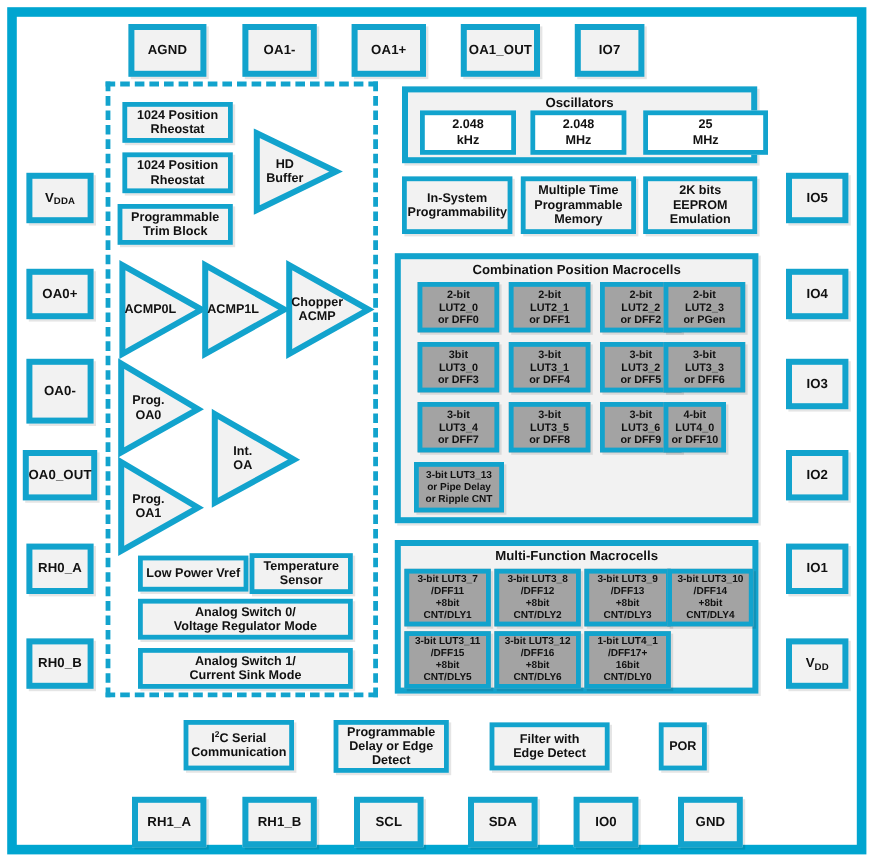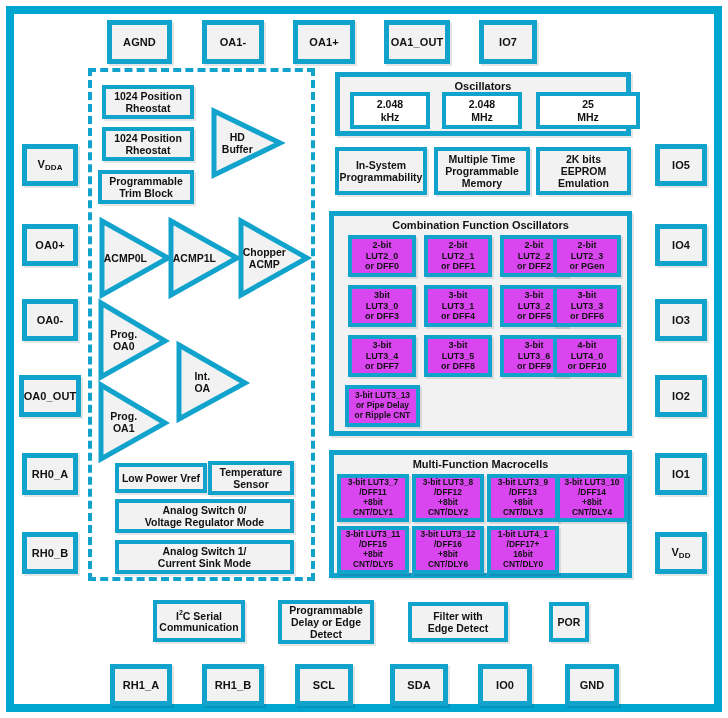--- a/index.html
+++ b/index.html
@@ -34,21 +34,21 @@
                display:flex;align-items:center;justify-content:center;text-align:center;
                font-size:10.5px;font-weight:bold;line-height:1.15;color:#111;
                pointer-events:none;}
 
   
   .group{position:absolute;background:#f2f2f2;border:5px solid #12a3cd;box-sizing:border-box;
          box-shadow:2px 2px 0 rgba(0,0,0,.10);}
   .group-title{text-align:center;font-size:11px;font-weight:bold;color:#111;
                padding-top:3px;padding-bottom:2px;}
 
-  .cell{position:absolute;background:#d946ef;border:4px solid #12a3cd;box-sizing:border-box;
+  .cell{position:absolute;background:#a3a3a3;border:4px solid #12a3cd;box-sizing:border-box;
         display:flex;align-items:center;justify-content:center;text-align:center;
         font-size:9px;font-weight:bold;line-height:1.18;color:#111;
         box-shadow:2px 2px 0 rgba(0,0,0,.10);}
   .cell.tight{font-size:8.4px;}
 
   .osc-cell{position:absolute;background:#ffffff;border:4px solid #12a3cd;box-sizing:border-box;
             display:flex;align-items:center;justify-content:center;text-align:center;
             font-size:10.5px;font-weight:bold;line-height:1.18;color:#111;}
 
   .ml{white-space:pre-line;}
@@ -63,21 +63,21 @@
   <div class="pad" style="left:107px;top:20px;width:65px;height:44px;">AGND</div>
   <div class="pad" style="left:202px;top:20px;width:62px;height:44px;">OA1-</div>
   <div class="pad" style="left:293px;top:20px;width:62px;height:44px;">OA1+</div>
   <div class="pad" style="left:384px;top:20px;width:66px;height:44px;">OA1_OUT</div>
   <div class="pad" style="left:479px;top:20px;width:58px;height:44px;">IO7</div>
 
   <div class="pad" style="left:22px;top:144px;width:56px;height:42px;">
     <span><span>V</span><sub>DDA</sub></span>
   </div>
   <div class="pad" style="left:22px;top:224px;width:56px;height:42px;">OA0+</div>
-  <div class="pad" style="left:22px;top:299px;width:56px;height:42px;">OA0-</div>
+  <div class="pad" style="left:22px;top:299px;width:56px;height:54px;">OA0-</div>
   <div class="pad" style="left:19px;top:375px;width:62px;height:42px;">OA0_OUT</div>
   <div class="pad" style="left:22px;top:453px;width:56px;height:42px;">RH0_A</div>
   <div class="pad" style="left:22px;top:532px;width:56px;height:42px;">RH0_B</div>
 
   <div class="pad" style="left:655px;top:144px;width:52px;height:42px;">IO5</div>
   <div class="pad" style="left:655px;top:224px;width:52px;height:42px;">IO4</div>
   <div class="pad" style="left:655px;top:299px;width:52px;height:42px;">IO3</div>
   <div class="pad" style="left:655px;top:375px;width:52px;height:42px;">IO2</div>
   <div class="pad" style="left:655px;top:453px;width:52px;height:42px;">IO1</div>
   <div class="pad" style="left:655px;top:532px;width:52px;height:42px;">
@@ -175,21 +175,21 @@
   <div class="blk ml" style="left:335px;top:147px;width:92px;height:48px;">In-System
 Programmability</div>
   <div class="blk ml" style="left:434px;top:147px;width:96px;height:48px;">Multiple Time
 Programmable
 Memory</div>
   <div class="blk ml" style="left:536px;top:147px;width:95px;height:48px;">2K bits
 EEPROM
 Emulation</div>
 
   <div class="group" style="left:329px;top:211px;width:303px;height:225px;">
-    <div class="group-title">Combination Function Oscillators</div>
+    <div class="group-title">Combination Position Macrocells</div>
   </div>
 
   <div class="cell ml" style="left:348px;top:235px;width:68px;height:42px;">2-bit
 LUT2_0
 or DFF0</div>
   <div class="cell ml" style="left:424px;top:235px;width:68px;height:42px;">2-bit
 LUT2_1
 or DFF1</div>
   <div class="cell ml" style="left:500px;top:235px;width:68px;height:42px;">2-bit
 LUT2_2
@@ -213,21 +213,21 @@
 
   <div class="cell ml" style="left:348px;top:335px;width:68px;height:42px;">3-bit
 LUT3_4
 or DFF7</div>
   <div class="cell ml" style="left:424px;top:335px;width:68px;height:42px;">3-bit
 LUT3_5
 or DFF8</div>
   <div class="cell ml" style="left:500px;top:335px;width:68px;height:42px;">3-bit
 LUT3_6
 or DFF9</div>
-  <div class="cell ml" style="left:553px;top:335px;width:68px;height:42px;">4-bit
+  <div class="cell ml" style="left:553px;top:335px;width:52px;height:42px;">4-bit
 LUT4_0
 or DFF10</div>
 
   <div class="cell ml tight" style="left:345px;top:385px;width:75px;height:42px;">3-bit LUT3_13
 or Pipe Delay
 or Ripple CNT</div>
 
   <div class="group" style="left:329px;top:450px;width:303px;height:128px;">
     <div class="group-title">Multi-Function Macrocells</div>
   </div>

